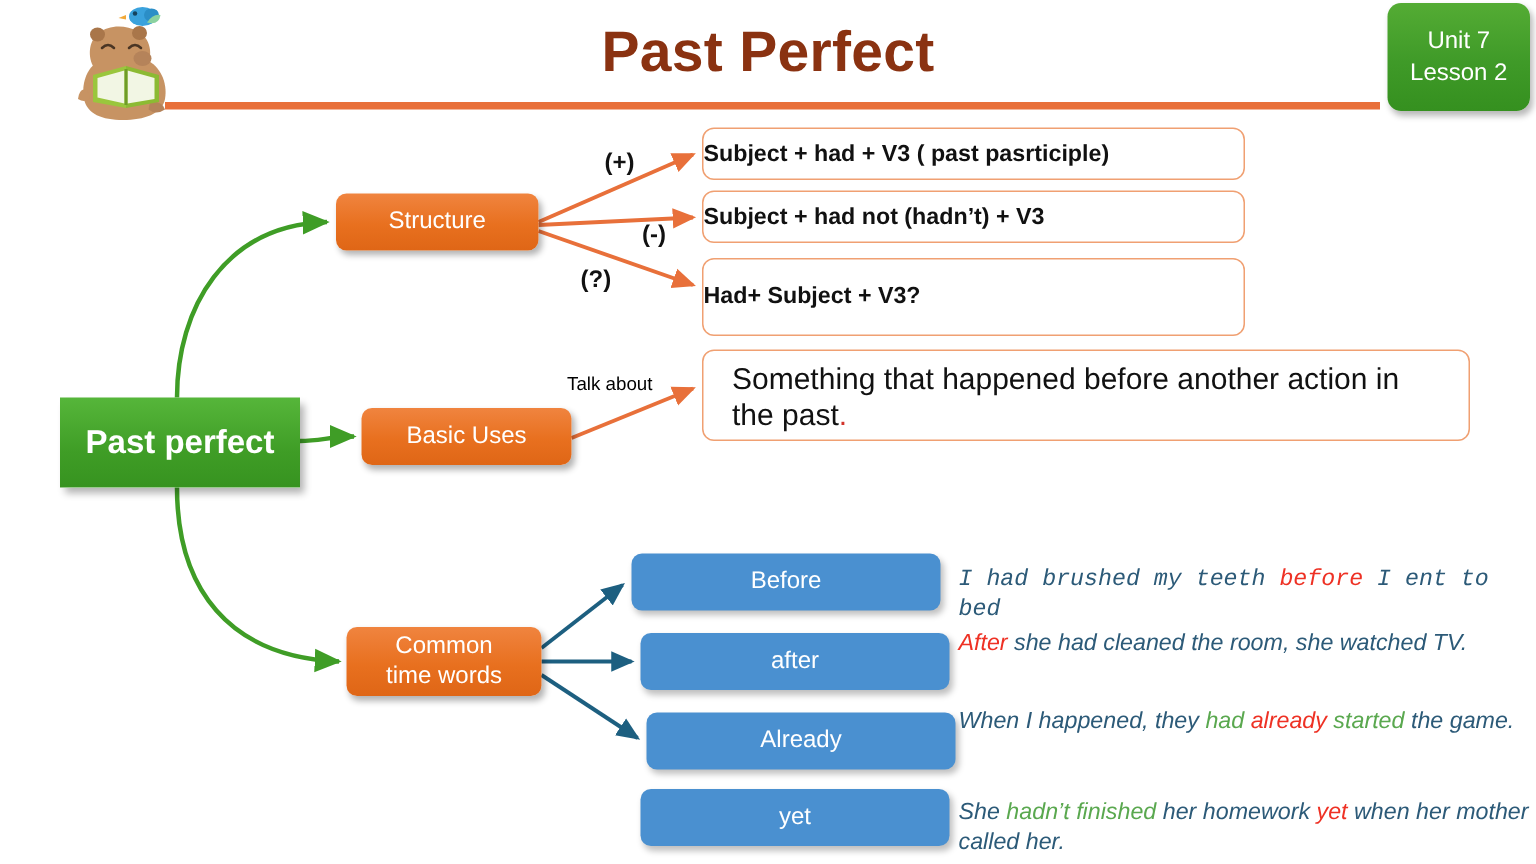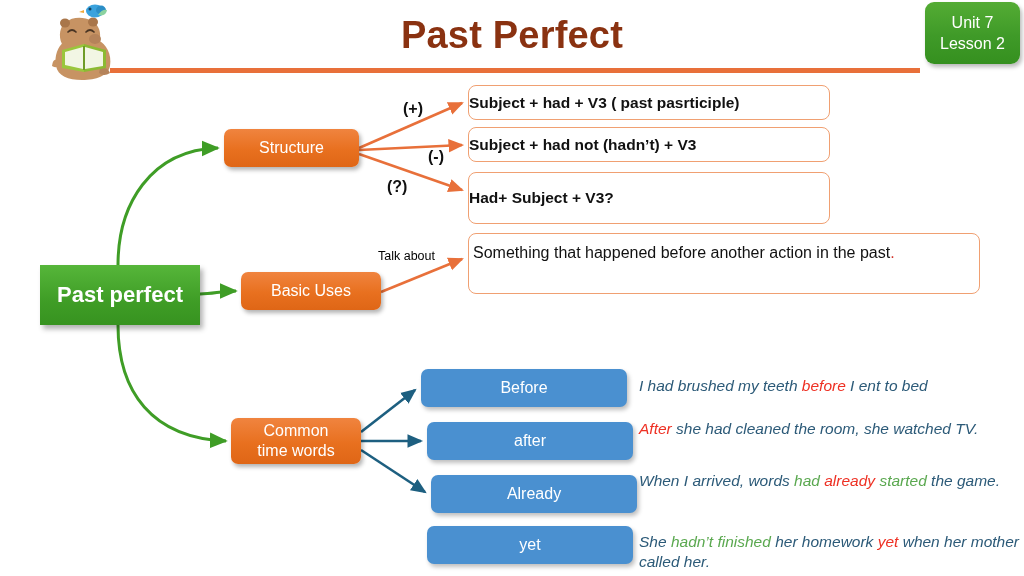--- a/index.html
+++ b/index.html
@@ -15,21 +15,21 @@
   .mascot{position:absolute;left:38px;top:2px;width:92px;height:86px;}
   .title{
     position:absolute;left:0;top:14px;width:1024px;text-align:center;
     font-size:38px;font-weight:bold;color:#8a3211;letter-spacing:.2px;
   }
   .hrule{
     position:absolute;left:110px;top:68px;width:810px;height:5px;
     background:#e8703a;
   }
   .unit-badge{
-    position:absolute;left:925px;top:2px;width:95px;height:62px;
+    position:absolute;left:925px;top:2px;width:95px;height:72px;
     border-radius:9px;
     background:linear-gradient(180deg,#54ac34 0%,#3f9a28 55%,#35901f 100%);
     box-shadow:2px 3px 4px rgba(0,0,0,.28);
     color:#fff;font-size:16px;line-height:21px;text-align:center;
     display:flex;flex-direction:column;justify-content:center;align-items:center;
   }
 
   
   .root-node{
     position:absolute;left:40px;top:265px;width:160px;height:60px;
@@ -65,22 +65,22 @@
 
   .sign{position:absolute;font-size:16px;font-weight:bold;color:#111;}
   #sign-pos{left:403px;top:100px;}
   #sign-neg{left:428px;top:148px;}
   #sign-q{left:387px;top:178px;}
 
   
   #usebox{
     position:absolute;left:468px;top:233px;width:512px;height:61px;
     background:#fff;border:1.6px solid #f0a072;border-radius:8px;
-    box-sizing:border-box;padding:7px 4px;
-    font-size:16px;line-height:24px;color:#111;
+    box-sizing:border-box;padding:7px 19px;
+    font-size:20px;line-height:24px;color:#111;
   }
   #usebox .dot{color:#d2332a;}
   #talkabout{position:absolute;left:378px;top:249px;font-size:12.5px;color:#000000;}
   #use-example{
     position:absolute;left:468px;top:303px;width:540px;
     font-size:16px;font-style:italic;color:#5a9e4b;
   }
 
   
   .bbox{
@@ -93,21 +93,21 @@
   #b0{left:421px;top:369px;width:206px;}
   #b1{left:427px;top:422px;width:206px;}
   #b2{left:431px;top:475px;width:206px;}
   #b3{left:427px;top:526px;width:206px;}
 
   
   .ex{
     position:absolute;left:639px;width:386px;
     font-size:15.5px;line-height:20px;font-style:italic;color:#2c5a78;
   }
-  #ex0{top:376px;}
+  #ex0{top:376px;font-family:Liberation Mono, monospace;}
   #ex1{top:419px;}
   #ex2{top:471px;}
   #ex3{top:532px;}
   .r{color:#ee3124;}
   .g{color:#5aa84f;}
 </style>
 </head>
 <body>
 
 <div id="canvas">
@@ -217,16 +217,16 @@
   </div>
   <div class="bbox" id="b2">
     <span>Already</span>
   </div>
   <div class="bbox" id="b3">
     <span>yet</span>
   </div>
 
   <div class="ex" id="ex0"><span>I had brushed my teeth </span><span class="r">before</span><span> I ent to bed</span></div>
   <div class="ex" id="ex1"><span class="r">After</span><span> she had cleaned the room, she watched TV.</span></div>
-  <div class="ex" id="ex2"><span>When I arrived, words </span><span class="g">had </span><span class="r">already</span><span class="g"> started</span><span> the game.</span></div>
+  <div class="ex" id="ex2"><span>When I happened, they </span><span class="g">had </span><span class="r">already</span><span class="g"> started</span><span> the game.</span></div>
   <div class="ex" id="ex3"><span>She </span><span class="g">hadn’t finished</span><span> her homework </span><span class="r">yet</span><span> when her mother called her.</span></div>
 
 </div>
 
 </body></html>

